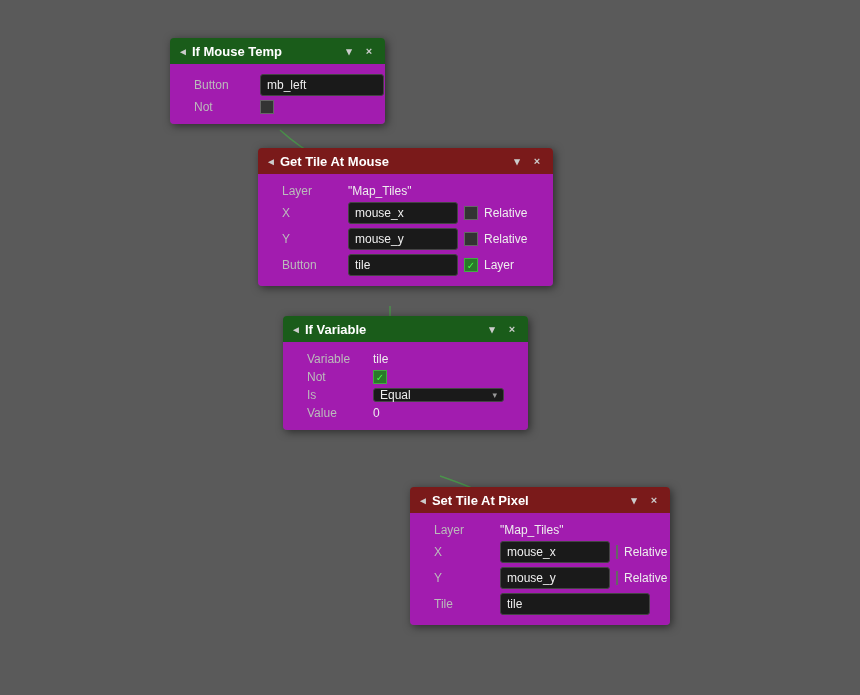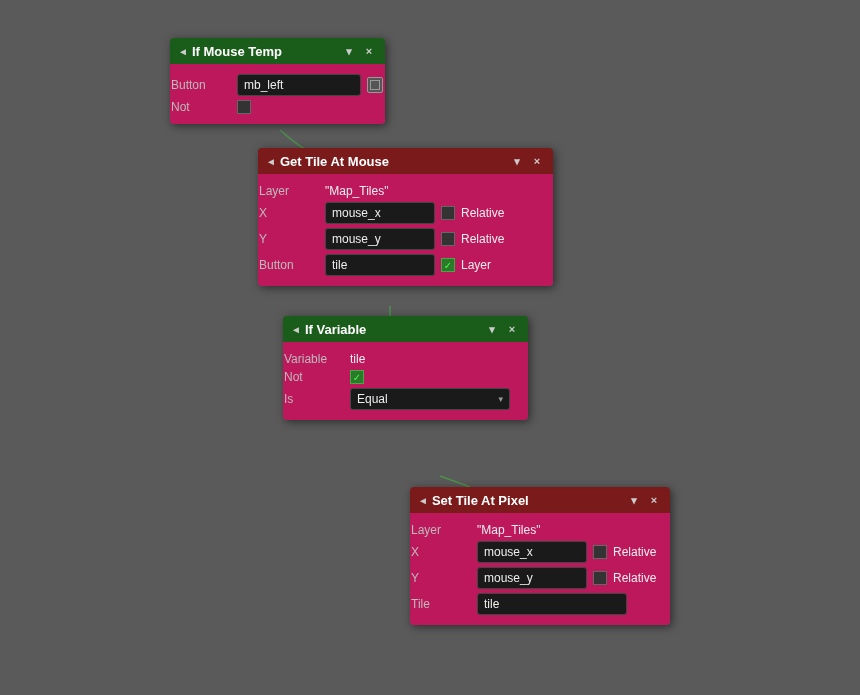--- a/index.html
+++ b/index.html
@@ -42,22 +42,22 @@
       color: #ccc;
     }
 
     .node-header .controls {
       display: flex;
       align-items: center;
       gap: 4px;
     }
 
     .node-body {
-      background: #be185d;
-      padding: 6px 1px;
+      background: #a21caf;
+      padding: 6px 24px;
     }
 
     .node-row {
       display: flex;
       align-items: center;
       margin: 4px 0;
       gap: 6px;
     }
 
     .node-label {
@@ -120,21 +120,21 @@
       pointer-events: none;
     }
 
     .dropdown {
       background: #1a1a1a;
       border: 1px solid #444;
       border-radius: 3px;
       color: #eee;
       padding: 2px 6px;
       font-size: 12px;
-      height: 22px;
+      height: 14px;
       display: flex;
       align-items: center;
       justify-content: space-between;
       width: 160px;
       cursor: pointer;
     }
 
     .dropdown .chevron {
       font-size: 9px;
       color: #999;
@@ -260,20 +260,24 @@
       <span class="node-label">Not</span>
       <div class="checkbox checked"></div>
     </div>
     <div class="node-row">
       <span class="node-label">Is</span>
       <div class="dropdown">
         <span>Equal</span>
         <span class="chevron">▾</span>
       </div>
     </div>
+    <div class="node-row">
+      <span class="node-label">Value</span>
+      <span class="node-value">0</span>
+    </div>
   </div>
 </div>
 
 <div class="node" style="top: 487px; left: 410px; width: 260px;">
   <div class="node-header header-red">
     <div class="header-left">
       <span class="arrow">◄</span>
       <span>Set Tile At Pixel</span>
     </div>
     <div class="controls">

